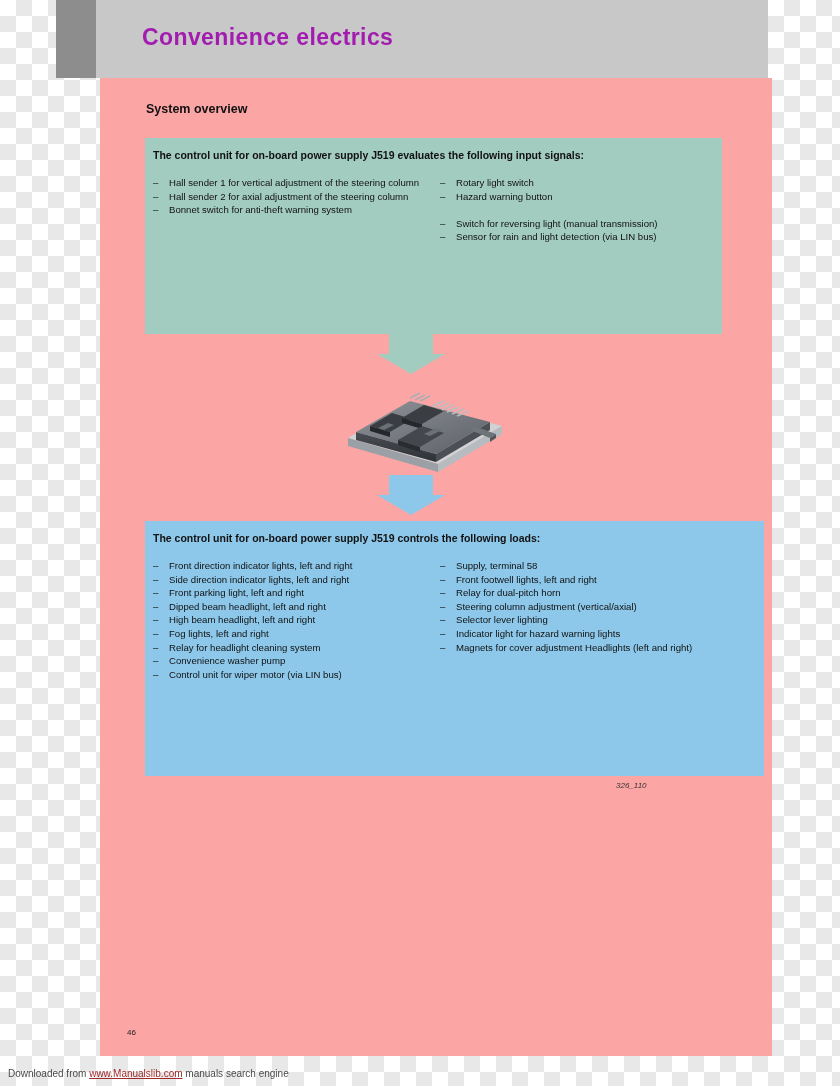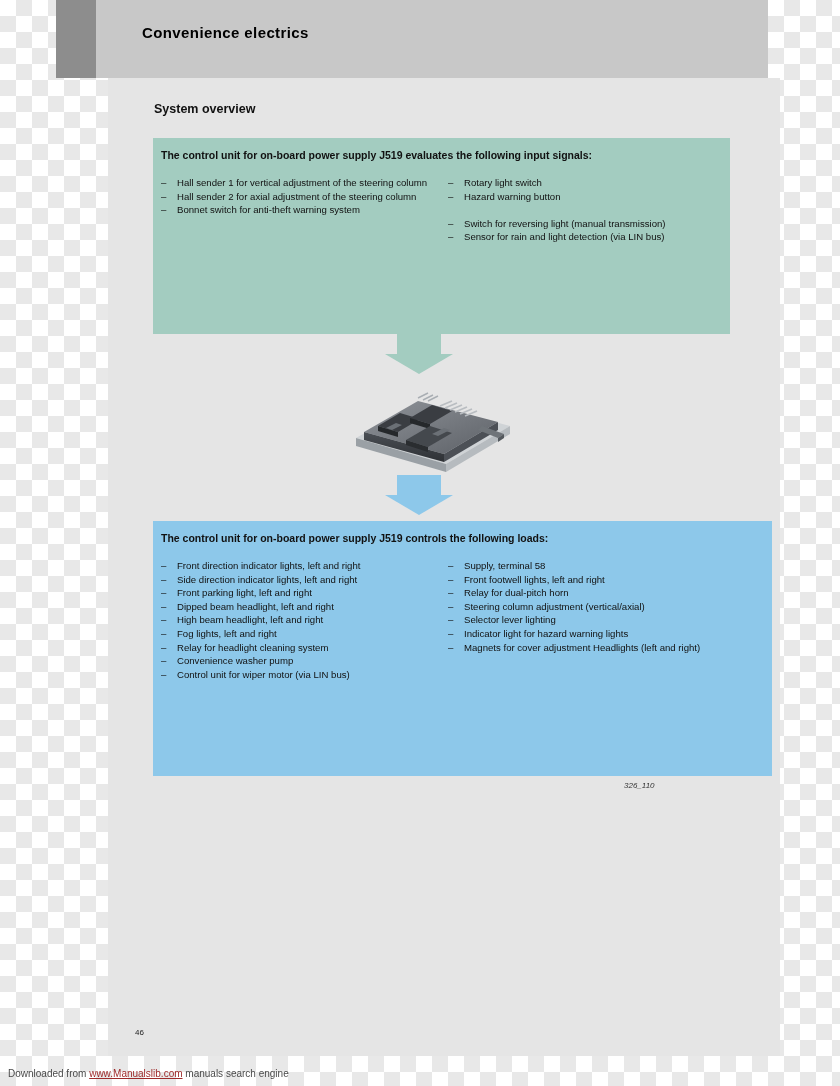--- a/index.html
+++ b/index.html
@@ -52,24 +52,24 @@
     left: -40px;
     top: 0;
     width: 40px;
     height: 78px;
     background: #8d8d8d;
   }
   .header-title {
     position: absolute;
     left: 46px;
     top: 24px;
-    font-size: 15px;
+    font-size: 23px;
     font-weight: bold;
     letter-spacing: 0.4px;
-    color: #000000;
+    color: #a21caf;
   }
 
   
   .left-strip {
     position: absolute;
     left: 56px;
     top: 0px;
     width: 40px;
     height: 1020px;
     background: #b4b4b4;
@@ -87,25 +87,25 @@
     left: 56px;
     top: 252px;
     width: 40px;
     height: 48px;
     background: #62bb57;
   }
 
   
   .sheet {
     position: absolute;
-    left: 12px;
+    left: 4px;
     top: 78px;
     width: 672px;
     height: 978px;
-    background: #e5e5e5;
+    background: #fca5a5;
   }
 
   .section-title {
     position: absolute;
     left: 46px;
     top: 24px;
     font-size: 12.5px;
     font-weight: bold;
     color: #111;
   }

